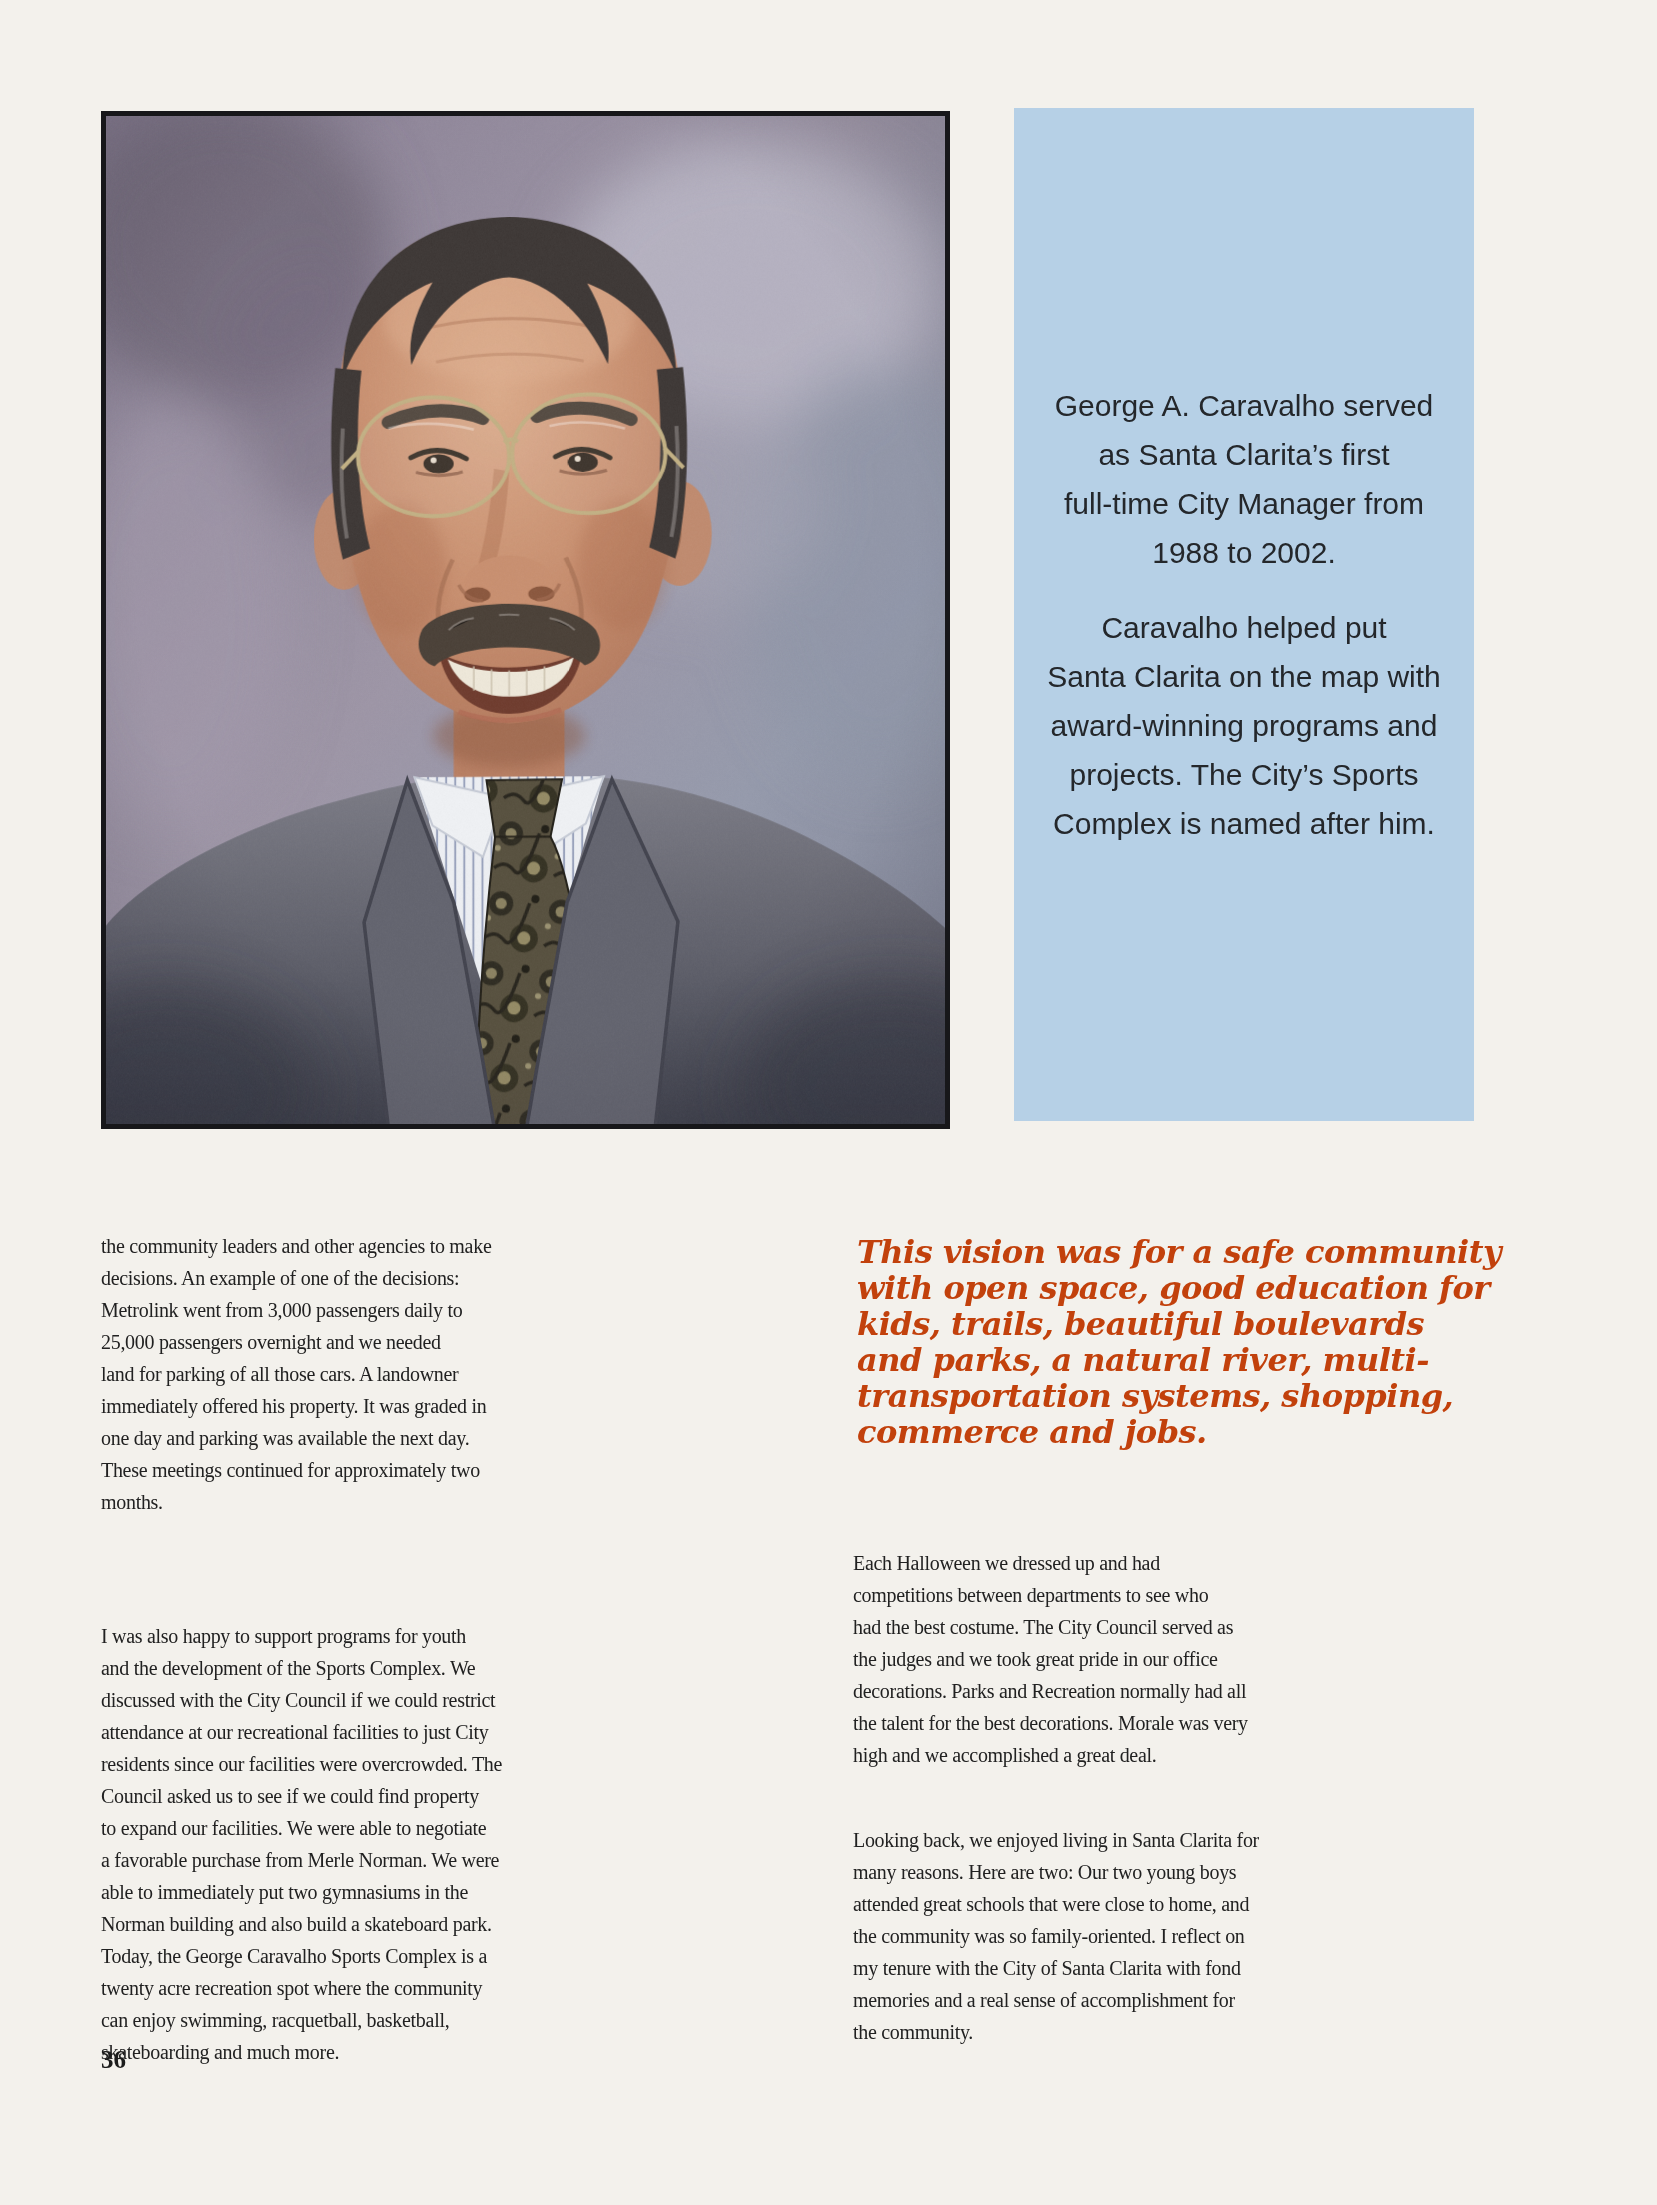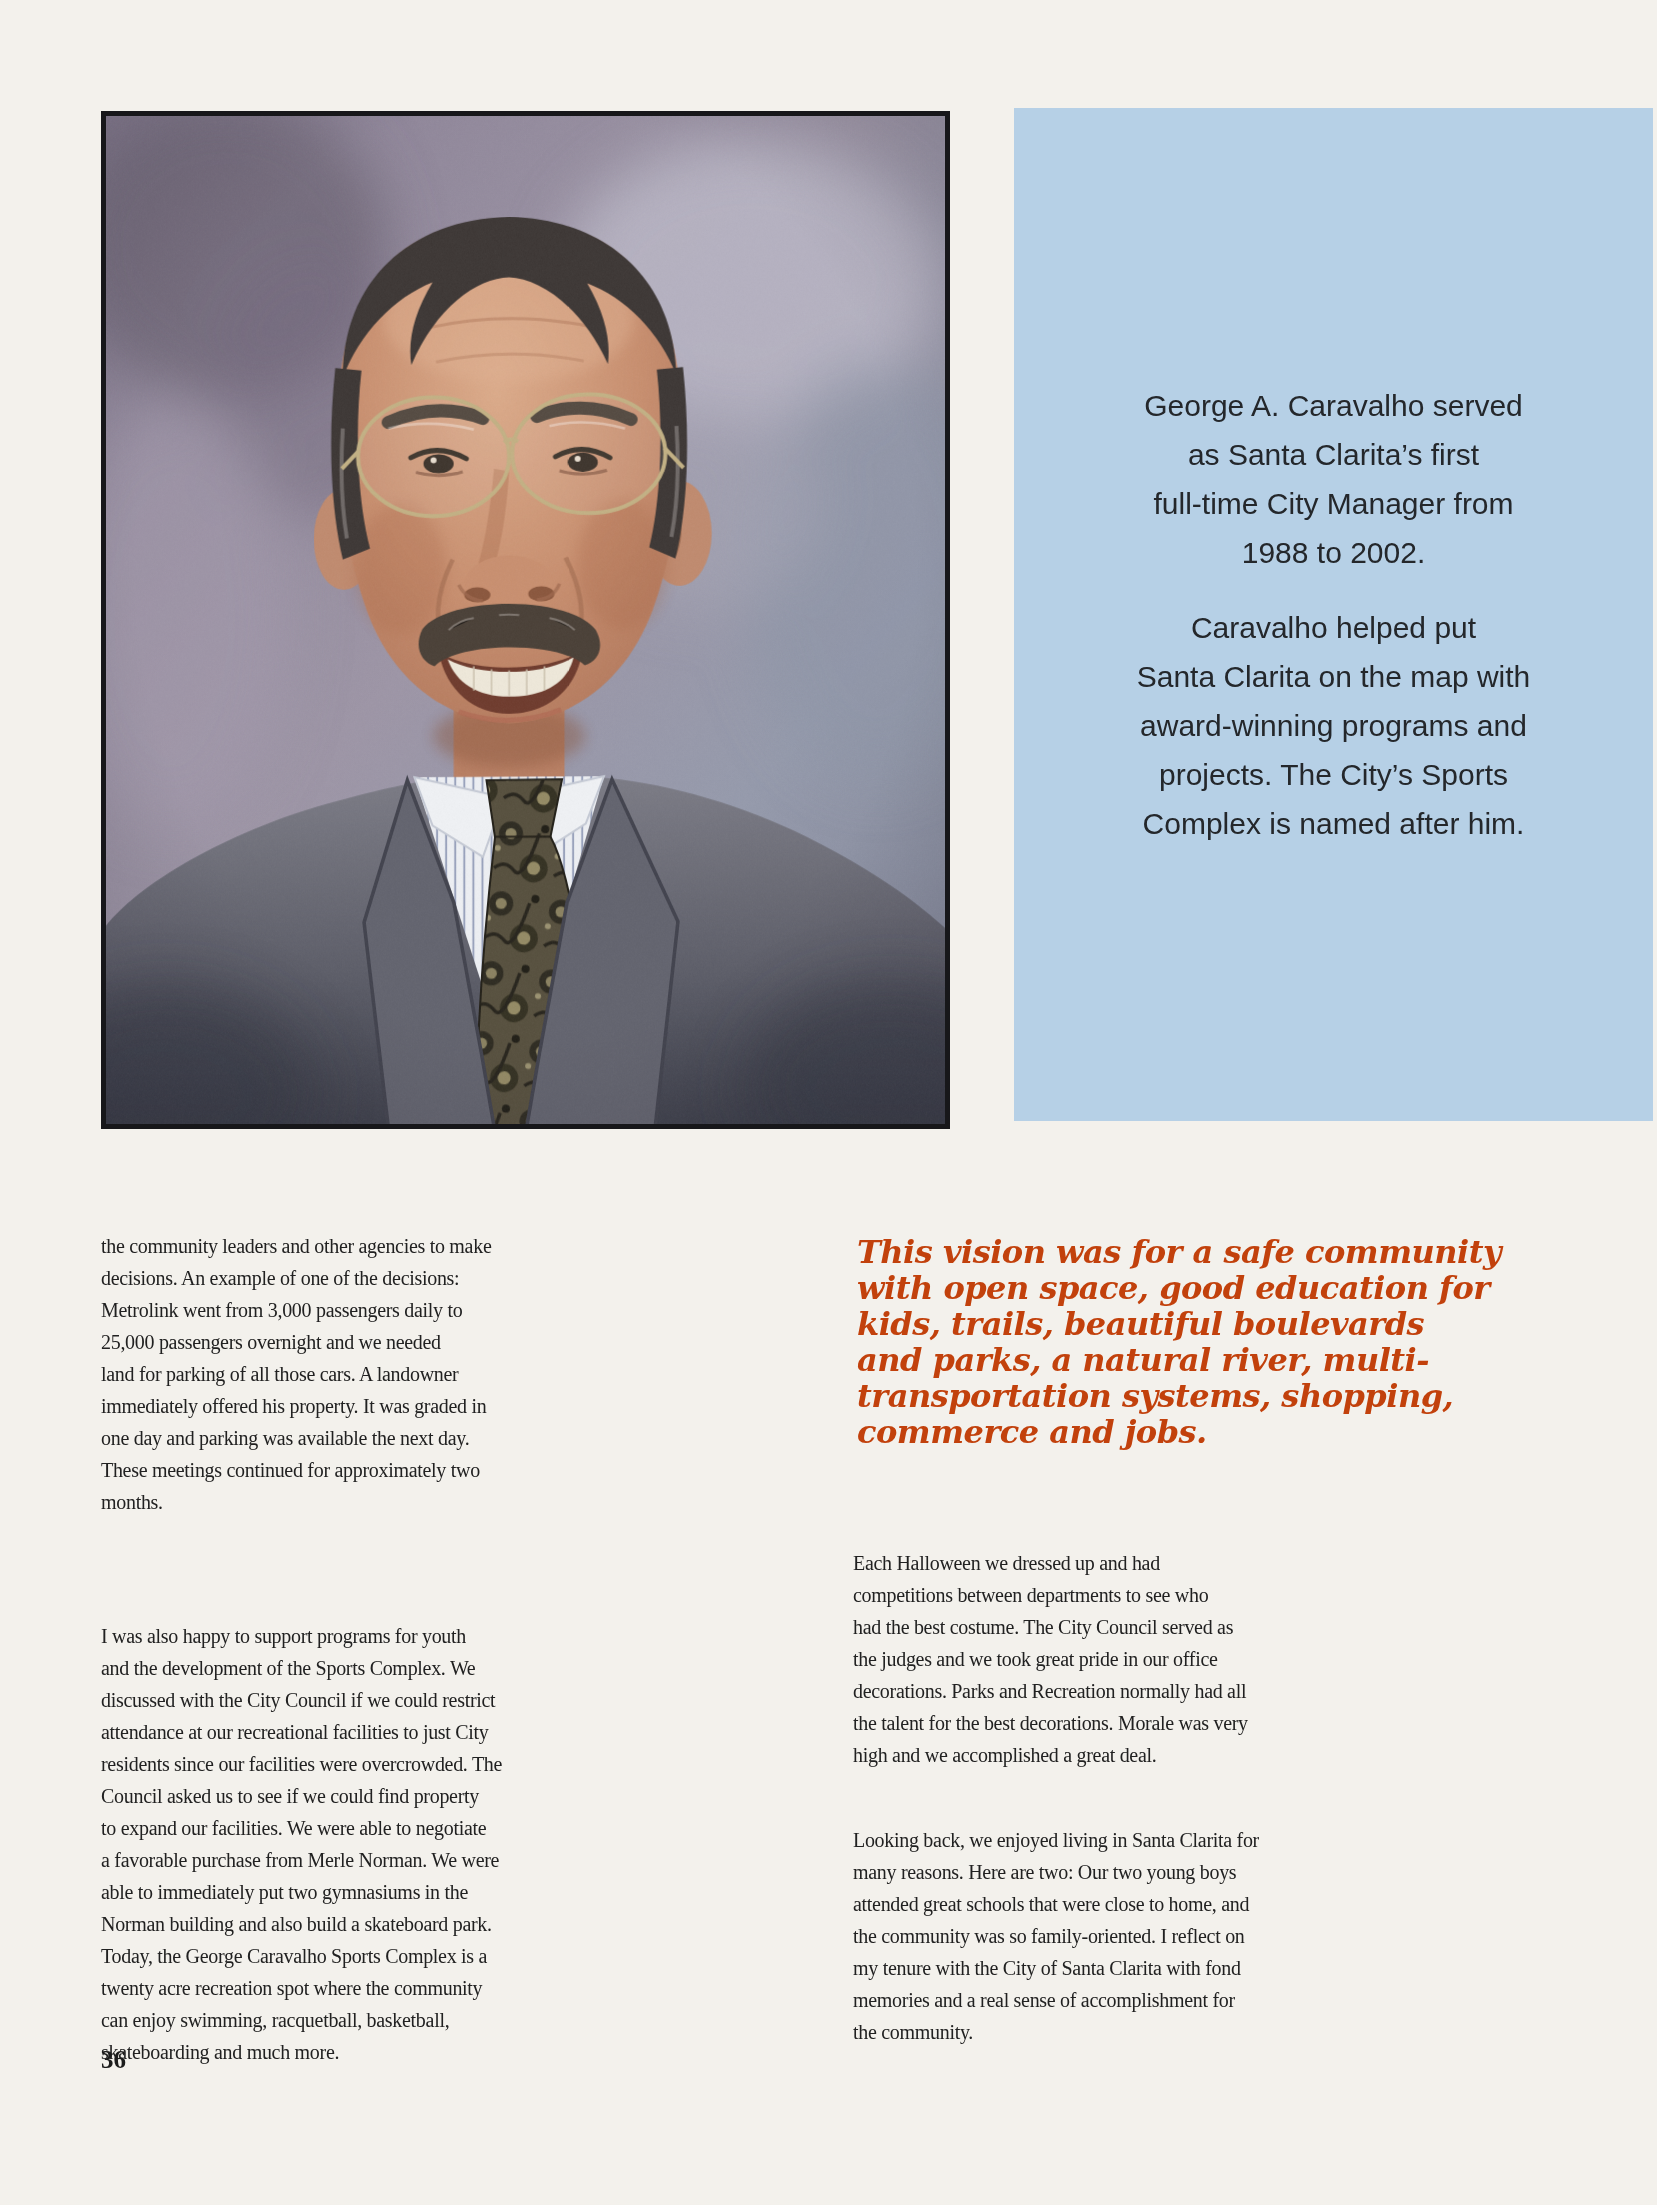--- a/index.html
+++ b/index.html
@@ -20,21 +20,21 @@
     width: 849px; height: 1018px;
     margin: 0; box-sizing: border-box;
     border: 5px solid #17171a;
     background: #958da0;
     overflow: hidden;
   }
   .photo-frame svg { display: block; width: 100%; height: 100%; }
   
   .info-box {
     position: absolute; left: 1014px; top: 108px;
-    width: 639px; height: 1013px;
+    width: 460px; height: 1013px;
     box-sizing: border-box;
     background: #b6d0e6;
     display: flex; flex-direction: column;
     justify-content: center;
     row-gap: 26px;
     padding: 0 22px;
     text-align: center;
   }
   .info-box p {
     margin: 0;

